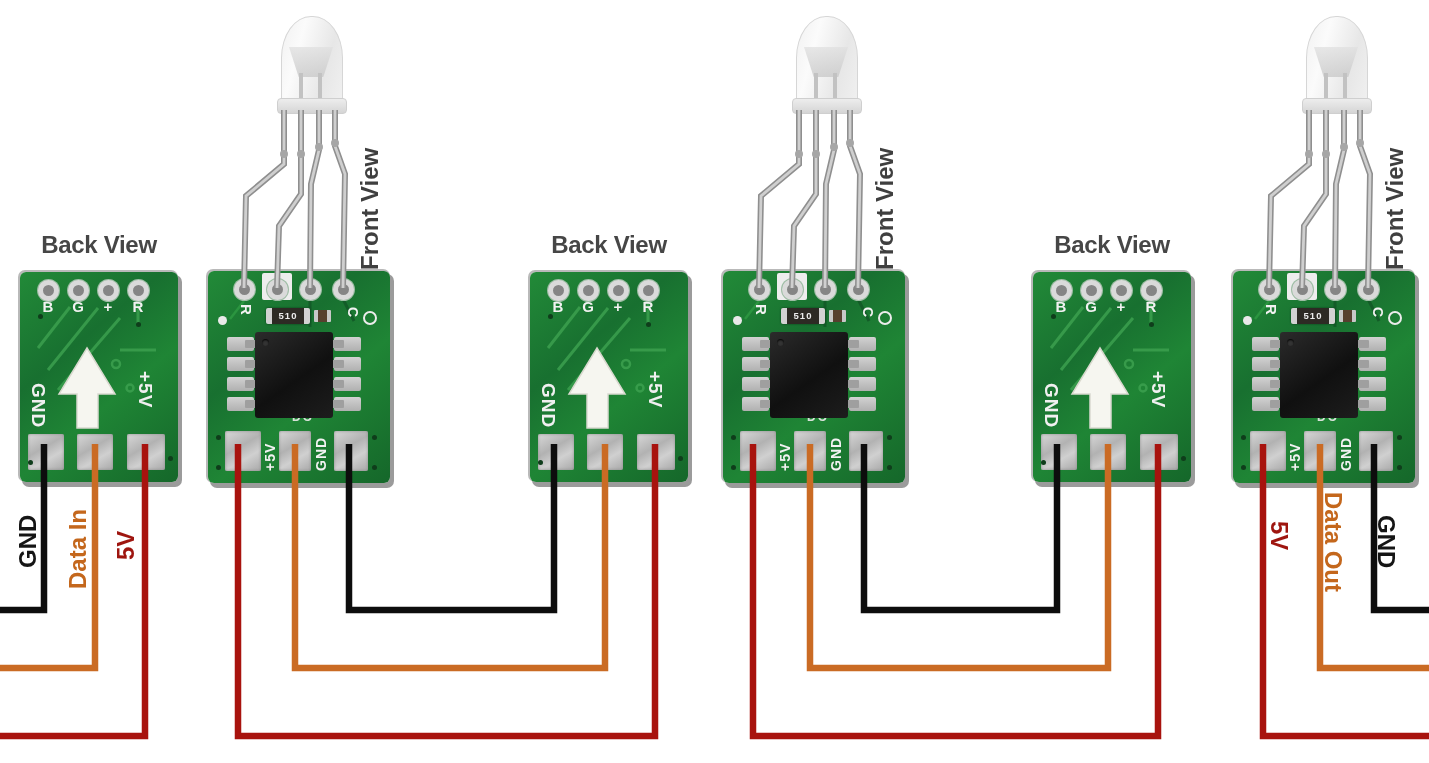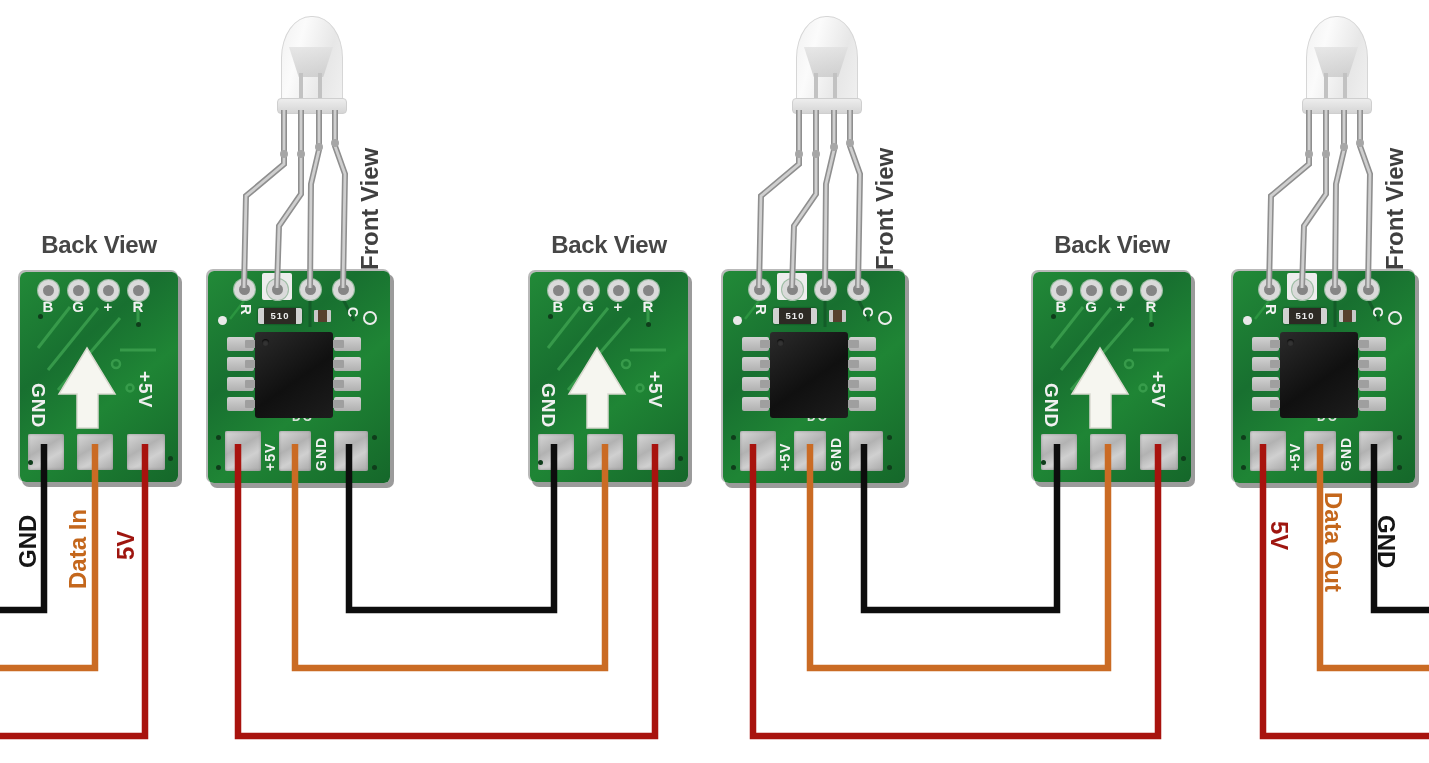--- a/index.html
+++ b/index.html
@@ -34,21 +34,21 @@
   .pad{background:linear-gradient(150deg,#d8d8d8,#b2b2b2 40%,#d0d0d0 65%,#a8a8a8);
     border-radius:2px;box-shadow:inset 0 0 3px #8e8e8e;}
   .bpad{top:162px;width:36px;height:36px;}
   .fpad{top:160px;height:40px;}
   .cdot{width:5px;height:5px;border-radius:50%;background:#0f3d1b;}
 
   
   .sq{left:54px;top:2px;width:30px;height:27px;background:#ededed;border-radius:2px;}
   .fb-r{left:46px;top:33px;transform:rotate(90deg);transform-origin:0 0;
     font-size:15px;font-weight:bold;color:#f2f2f2;line-height:15px;}
-  .res{left:50px;top:37px;width:44px;height:16px;display:flex;border-radius:2px;overflow:hidden;
+  .res{left:58px;top:37px;width:44px;height:16px;display:flex;border-radius:2px;overflow:hidden;
     box-shadow:0 0 2px #0a3315;}
   .res .cap{width:6px;background:#d2d2d2;}
   .res .body{flex:1;background:#2d2a24;color:#ececec;font-size:9.5px;font-weight:bold;
     text-align:center;line-height:16px;letter-spacing:1px;}
   .cmp{left:106px;top:39px;width:17px;height:12px;background:#57402e;
     border-left:4px solid #c8c8c8;border-right:4px solid #c8c8c8;box-sizing:border-box;border-radius:1px;}
   .fb-c{left:152px;top:36px;transform:rotate(90deg);transform-origin:0 0;
     font-size:14px;font-weight:bold;color:#f2f2f2;line-height:14px;}
   .ring{left:155px;top:40px;width:14px;height:14px;border:2.5px solid #ececec;
     border-radius:50%;box-sizing:border-box;}

